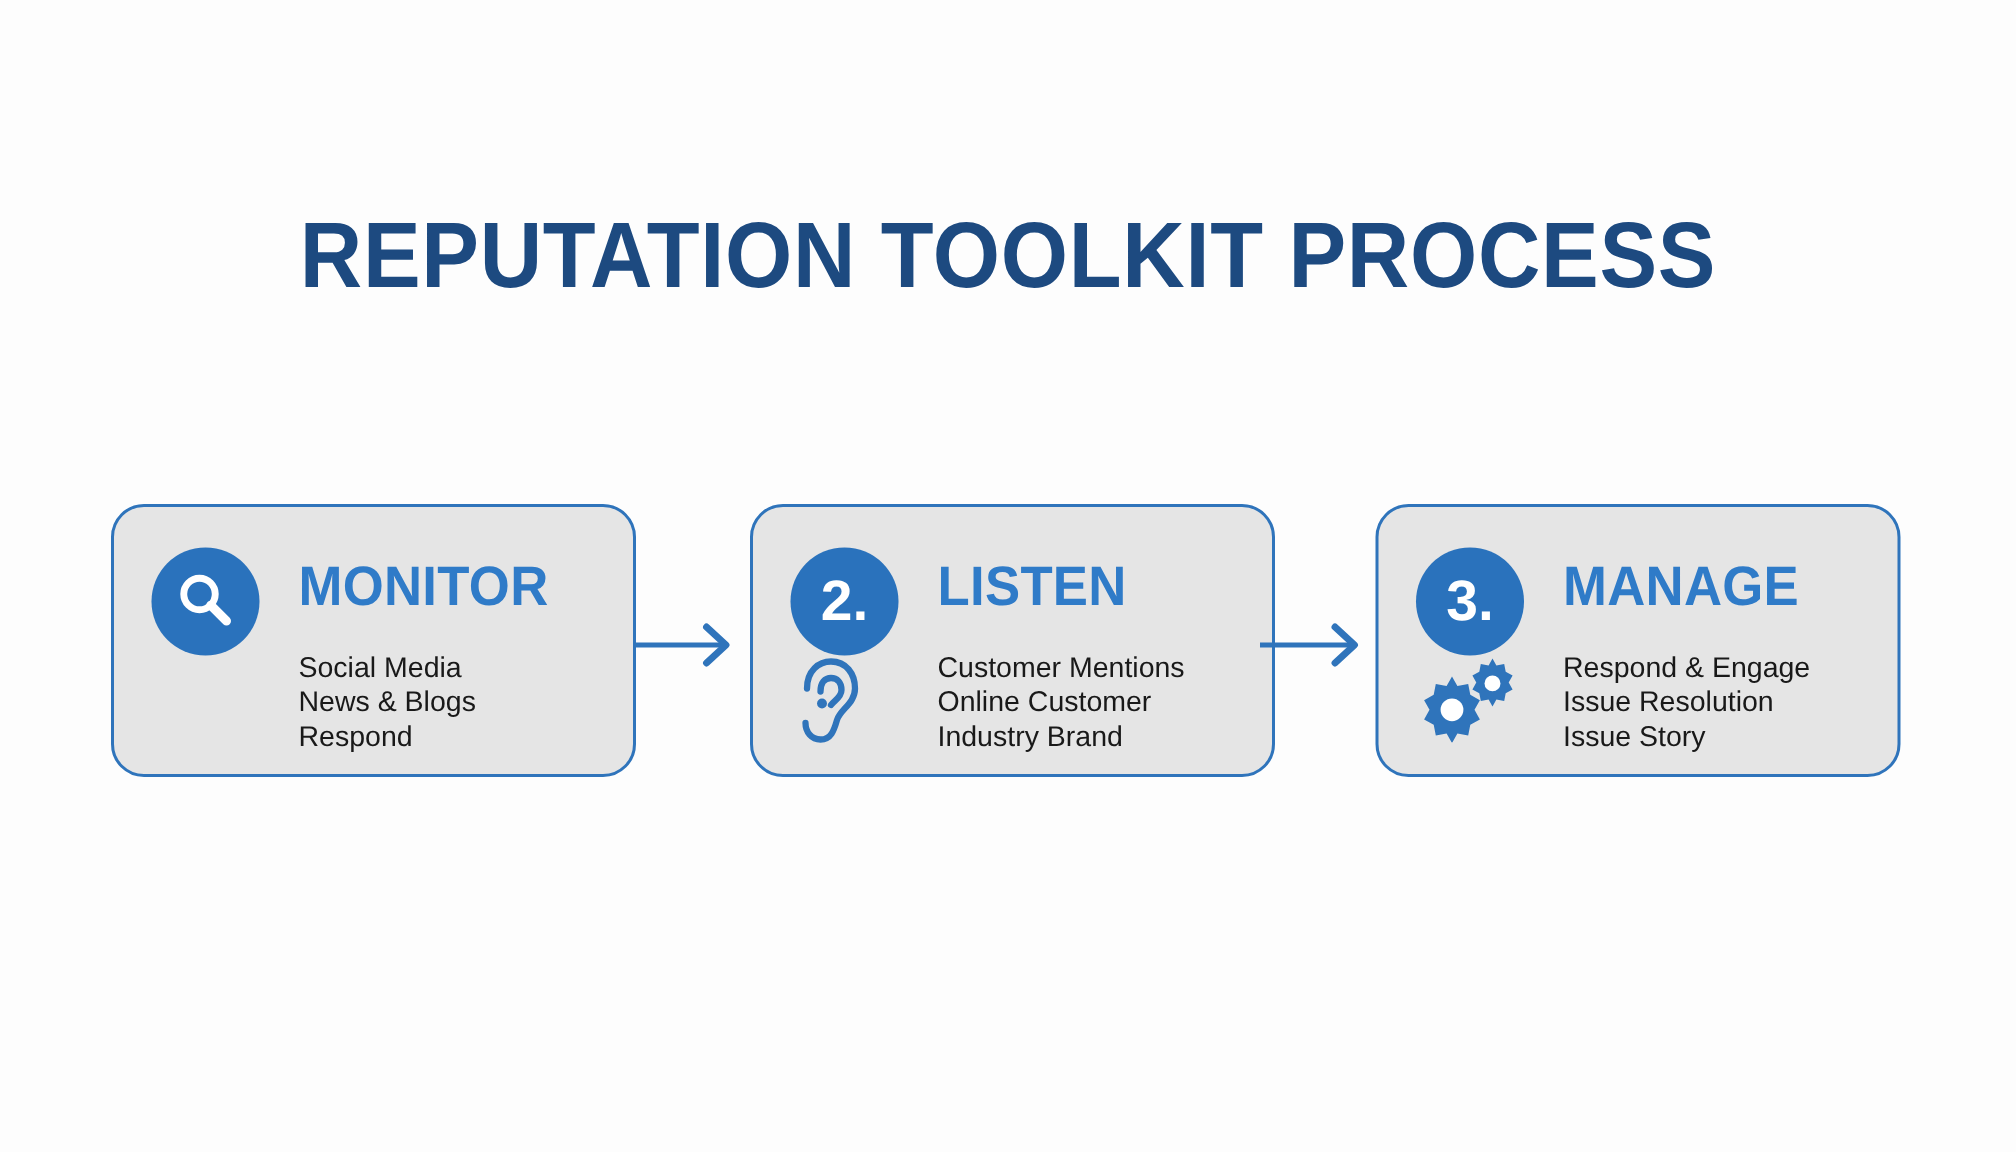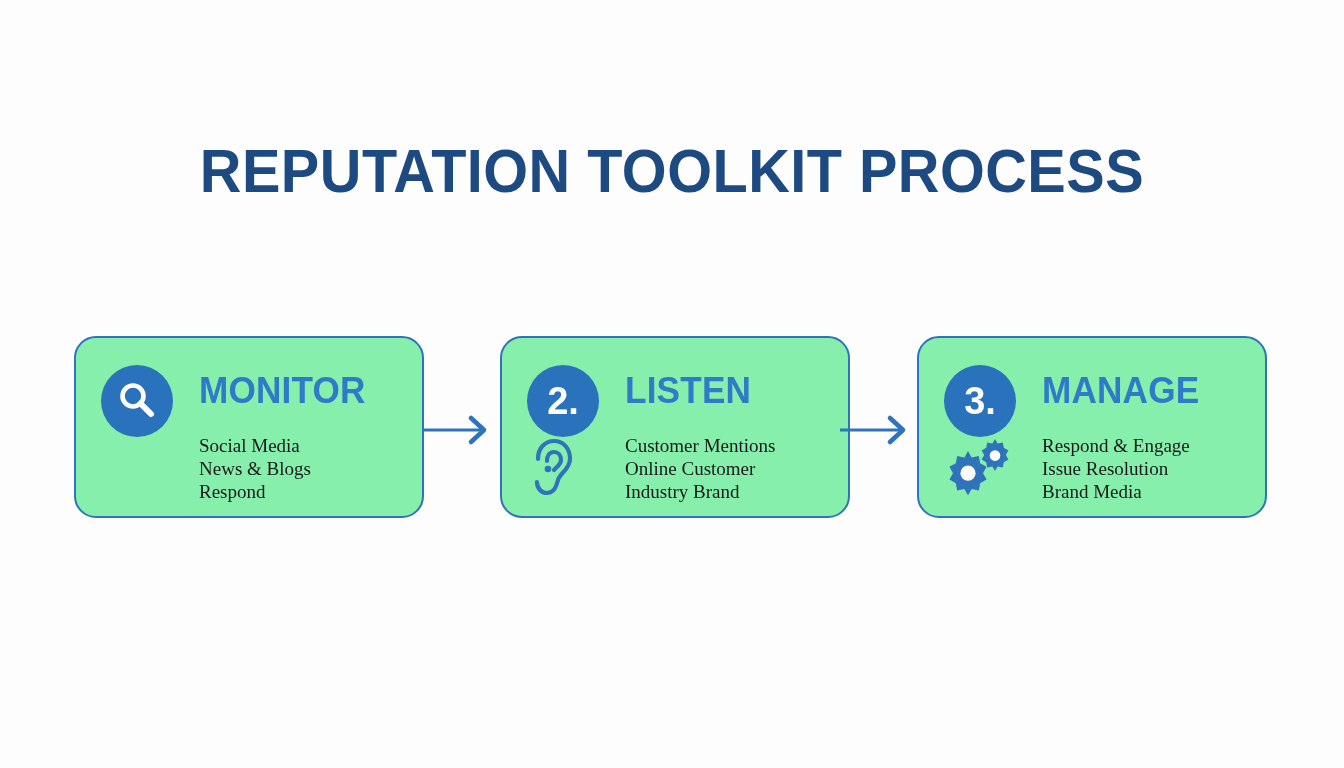--- a/index.html
+++ b/index.html
@@ -41,21 +41,21 @@
   }
 
   .card {
     position: absolute;
     top: 0;
     width: 350px;
     height: 182px;
     box-sizing: border-box;
     border: 2px solid #2f74bb;
     border-radius: 22px;
-    background: #86efac;
+    background: #e5e5e5;
   }
   .card-1 { left: 74px; }
   .card-2 { left: 500px; }
   .card-3 { left: 917px; }
 
   .badge {
     position: absolute;
     left: 25px;
     top: 27px;
     width: 72px;
@@ -100,21 +100,21 @@
   .card-list {
     position: absolute;
     left: 123px;
     top: 96px;
     font-family: "Liberation Sans", sans-serif;
     font-size: 19px;
     line-height: 23px;
     color: #191919;
     white-space: nowrap;
   }
-  .card-list div { height: 23px; font-family: Liberation Serif, serif; }
+  .card-list div { height: 23px; }
 
   .arrow {
     position: absolute;
     top: 78px;
     height: 32px;
   }
   .arrow-1 { left: 423px; width: 68px; }
   .arrow-2 { left: 840px; width: 70px; }
   .arrow svg { display: block; }
 </style>
@@ -180,17 +180,17 @@
           <circle cx="52" cy="18.6" r="5.3" fill="#ffffff"></circle>
           <path d="M25 14 l3.6 6.4 7.2-1.4 1.4 7.2 6.4 3.6 -3.6 6.4 3.6 6.4 -6.4 3.6 -1.4 7.2 -7.2-1.4 -3.6 6.4 -3.6-6.4 -7.2 1.4 -1.4-7.2 -6.4-3.6 3.6-6.4 -3.6-6.4 6.4-3.6 1.4-7.2 7.2 1.4 z"></path>
           <circle cx="25" cy="36.2" r="7.6" fill="#ffffff"></circle>
         </g>
       </svg>
     </div>
     <div class="card-head">MANAGE</div>
     <div class="card-list">
       <div>Respond &amp; Engage</div>
       <div>Issue Resolution</div>
-      <div>Brand Media</div>
+      <div>Issue Story</div>
     </div>
   </div>
 
 </div>
 
 </body></html>

